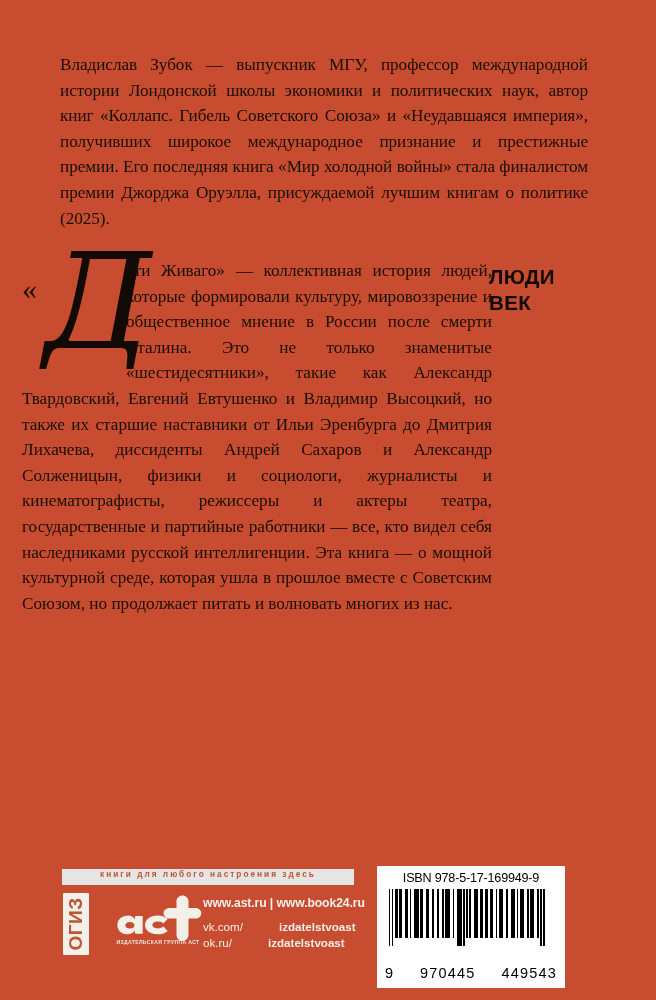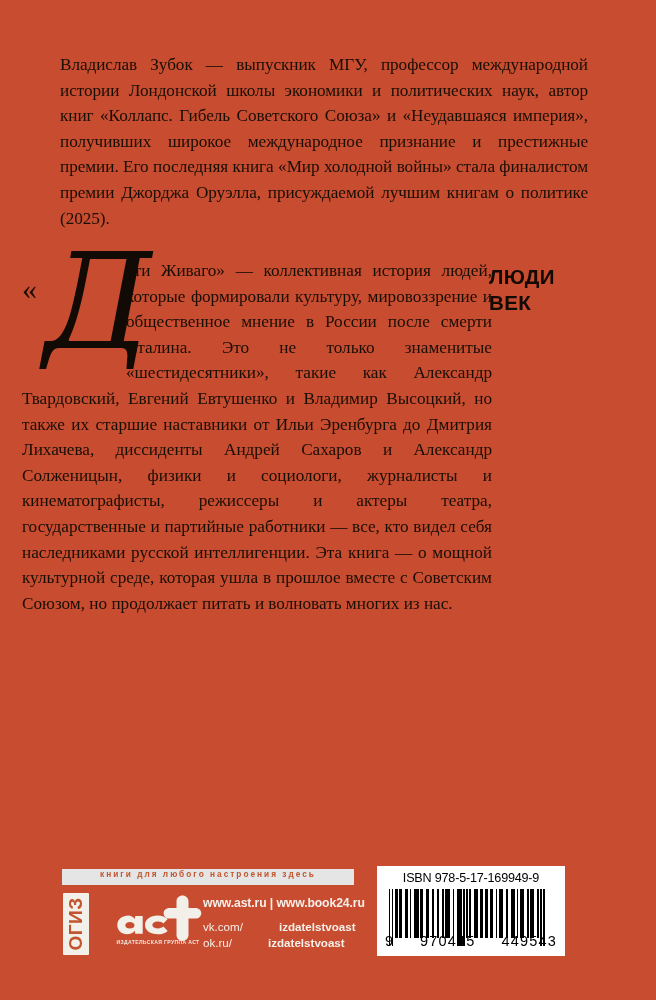--- a/index.html
+++ b/index.html
@@ -196,24 +196,24 @@
     line-height: 16px;
     white-space: nowrap;
   }
   .urls .row-soc b { font-weight: 700; margin-left: 36px; }
 
   
   .barcode-box {
     position: absolute;
     left: 377px;
     top: 866px;
-    width: 188px;
+    width: 156px;
     height: 90px;
     background: #ffffff;
-    padding: 0;
+    padding: 16px;
     text-decoration: underline;
   }
   .isbn-text {
     position: absolute;
     left: 0; right: 0;
     top: 5px;
     text-align: center;
     font-family: "Liberation Sans", "DejaVu Sans", sans-serif;
     font-size: 12.6px;
     color: #000;

